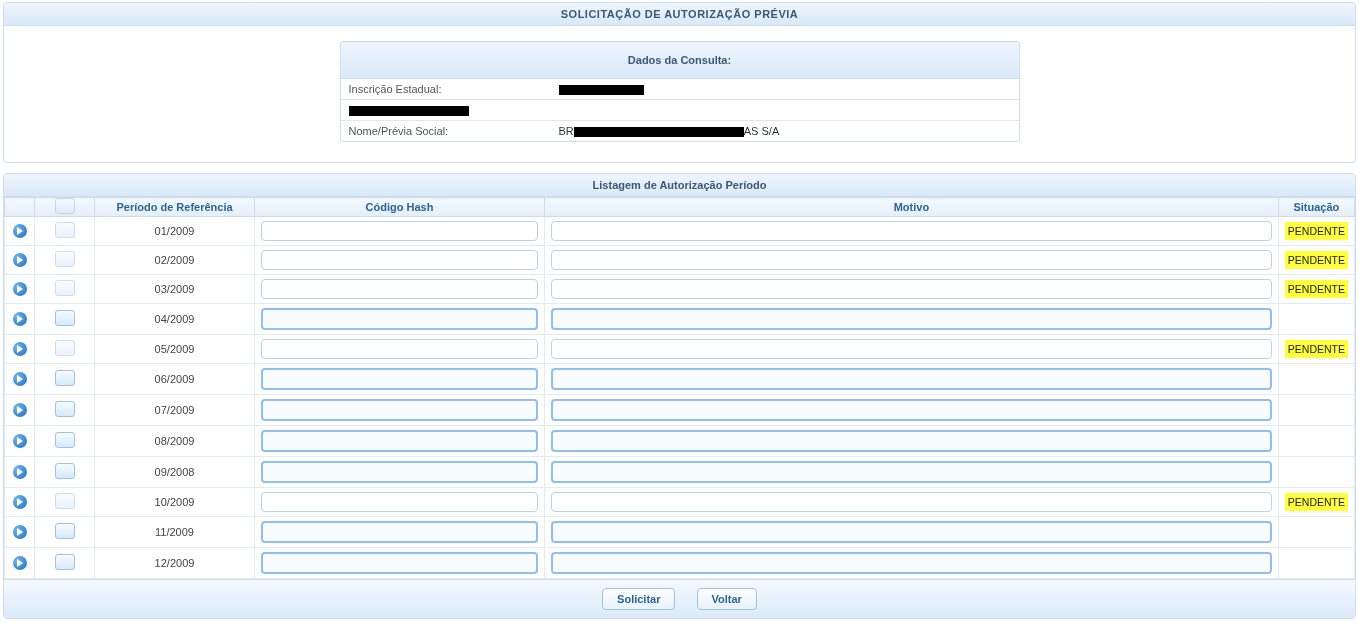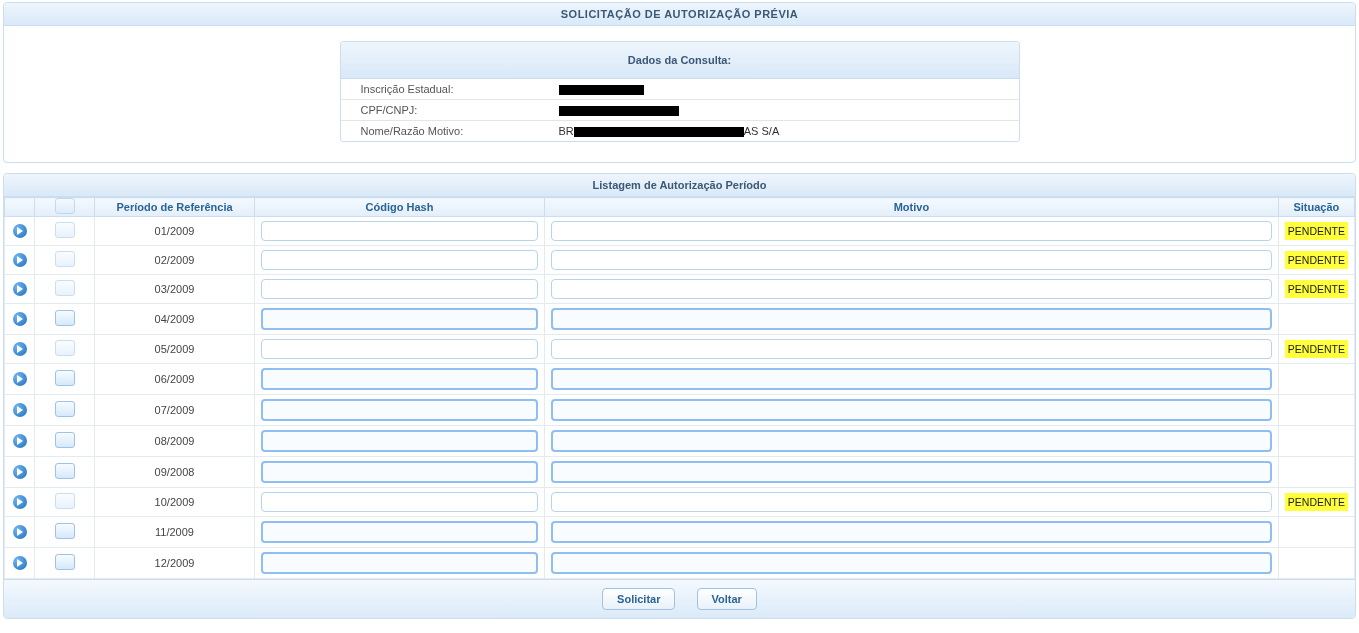--- a/index.html
+++ b/index.html
@@ -48,21 +48,21 @@
     color: #3b5876;
     border-radius: 3px 3px 0 0;
   }
   .consulta-row {
     display: flex;
     border-bottom: 1px solid #e5e5e5;
   }
   .consulta-row:last-child { border-bottom: none; }
   .consulta-label {
     width: 210px;
-    padding: 4px 20px;
+    padding: 4px 8px;
     color: #555;
   }
   .consulta-value {
     flex: 1;
     padding: 4px 8px;
     color: #333;
     position: relative;
   }
   .redact {
     display: inline-block;
@@ -162,25 +162,24 @@
 
   <div class="consulta-wrap">
     <div class="consulta-box">
       <div class="consulta-title">Dados da Consulta:</div>
       <div id="consulta-rows">
           <div class="consulta-row">
             <div class="consulta-label">Inscrição Estadual:</div>
             <div class="consulta-value"><span class="redact" style="width: 85px;"></span></div>
           </div>
           <div class="consulta-row">
-            <div class="consulta-label">CPF/CNPJ:</div>
             <div class="consulta-value"><span class="redact" style="width: 120px;"></span></div>
           </div>
           <div class="consulta-row">
-            <div class="consulta-label">Nome/Razão Motivo:</div>
+            <div class="consulta-label">Nome/Prévia Social:</div>
             <div class="consulta-value"><span>BR</span><span class="redact" style="width: 170px;"></span><span>AS S/A</span></div>
           </div>
         </div>
     </div>
   </div>
 </div>
 
 <div class="panel">
   <div class="panel-header">Listagem de Autorização Período</div>
   <table class="listagem">

